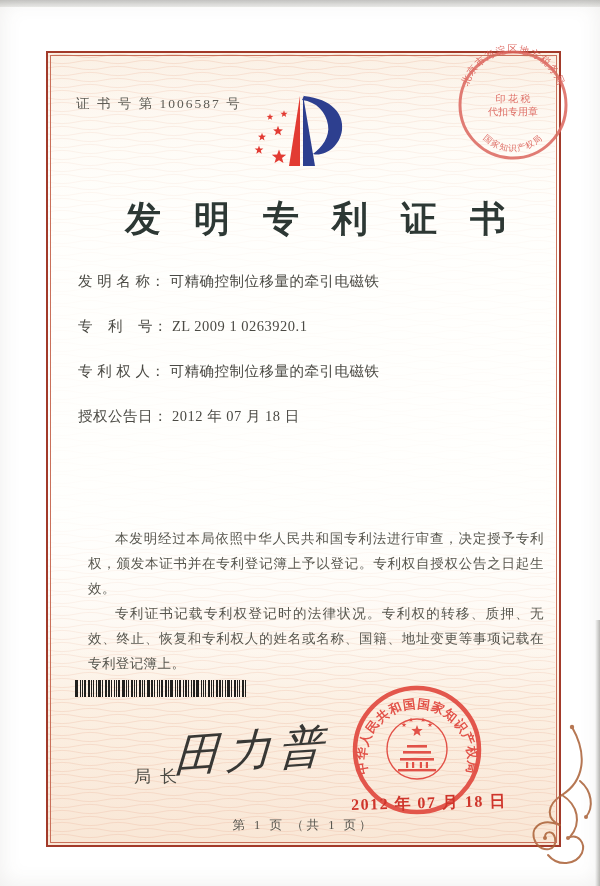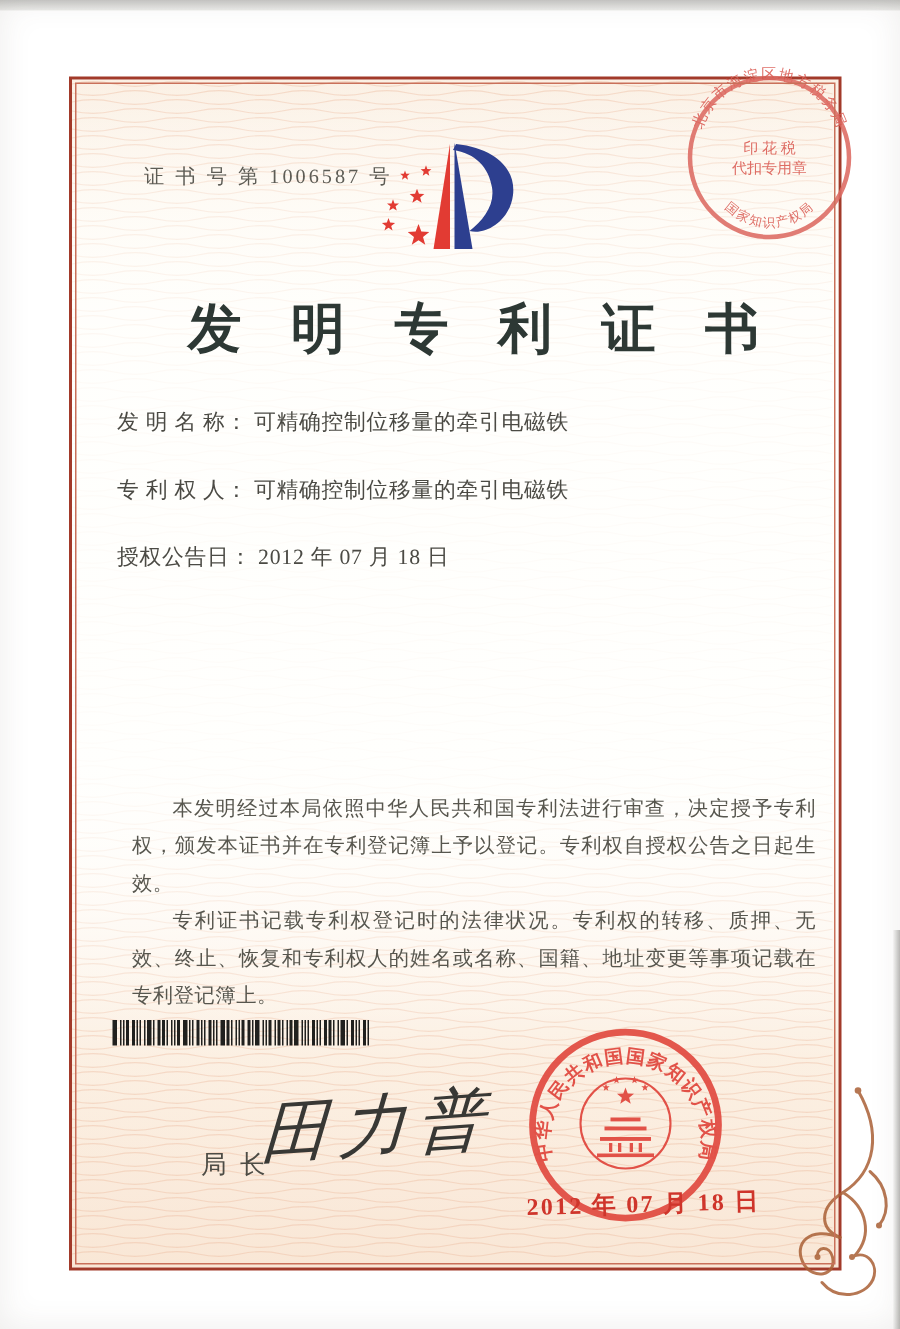--- a/index.html
+++ b/index.html
@@ -26,22 +26,22 @@
     background:linear-gradient(180deg,
       rgba(255,255,252,0) 0%,
       rgba(255,255,252,.55) 12%,
       rgba(255,255,253,.88) 26%,
       rgba(255,255,253,.92) 58%,
       rgba(255,255,253,.45) 72%,
       rgba(255,255,252,.05) 82%,
       rgba(255,255,252,0) 100%);}
   .content{position:absolute;inset:0;z-index:2;}
 
-  .cert-no{position:absolute;left:28px;top:56px;
-    font-size:13.5px;color:#5d5c55;letter-spacing:2px;margin-left:20px;}
+  .cert-no{position:absolute;left:28px;top:42px;
+    font-size:13.5px;color:#5d5c55;letter-spacing:2px;}
 
   .logo{position:absolute;left:184px;top:34px;}
 
   .seal-top{position:absolute;left:403px;top:-10px;opacity:.88;}
 
   .title{
     position:absolute;left:0;top:130px;width:100%;margin:12px;
     text-align:center;font-size:36px;font-weight:700;color:#2d3834;
     letter-spacing:12px;text-indent:12px;}
 
@@ -249,20 +249,21 @@
         <textPath href="#arcBotA" startOffset="50%" text-anchor="middle">国家知识产权局</textPath>
       </text>
       <text class="seal-text" x="62" y="59" font-size="10" text-anchor="middle">印 花 税</text>
       <text class="seal-text" x="62" y="72" font-size="10" text-anchor="middle">代扣专用章</text>
     </svg>
 
     <h1 class="title">发 明 专 利 证 书</h1>
 
     <div class="fields">
       <div class="field-row"><span class="lbl">发 明 名 称：</span><span class="val">可精确控制位移量的牵引电磁铁</span></div>
+      <div class="field-row"><span class="lbl">专　利　号：</span><span class="val">ZL 2009 1 0263920.1</span></div>
       <div class="field-row"><span class="lbl">专 利 权 人：</span><span class="val">可精确控制位移量的牵引电磁铁</span></div>
       <div class="field-row"><span class="lbl">授权公告日：</span><span class="val">2012 年 07 月 18 日</span></div>
     </div>
 
     <div class="paras">
       <p>本发明经过本局依照中华人民共和国专利法进行审查，决定授予专利权，颁发本证书并在专利登记簿上予以登记。专利权自授权公告之日起生效。</p>
       <p>专利证书记载专利权登记时的法律状况。专利权的转移、质押、无效、终止、恢复和专利权人的姓名或名称、国籍、地址变更等事项记载在专利登记簿上。</p>
     </div>
 
     <div class="barcode" id="barcode">
@@ -368,16 +369,17 @@
         <path d="M80,60 C92,70 94,86 86,96"></path>
       </g>
       <g fill="#aa6036">
         <circle cx="72" cy="6" r="2.2"></circle>
         <circle cx="45" cy="117" r="2"></circle>
         <circle cx="68" cy="117" r="2"></circle>
         <circle cx="86" cy="96" r="2"></circle>
       </g>
     </svg>
 
+    <div class="footer">第 1 页 （共 1 页）</div>
   </div>
 </div>
 
 <div class="photo-shadow"></div>
 
 </body></html>

